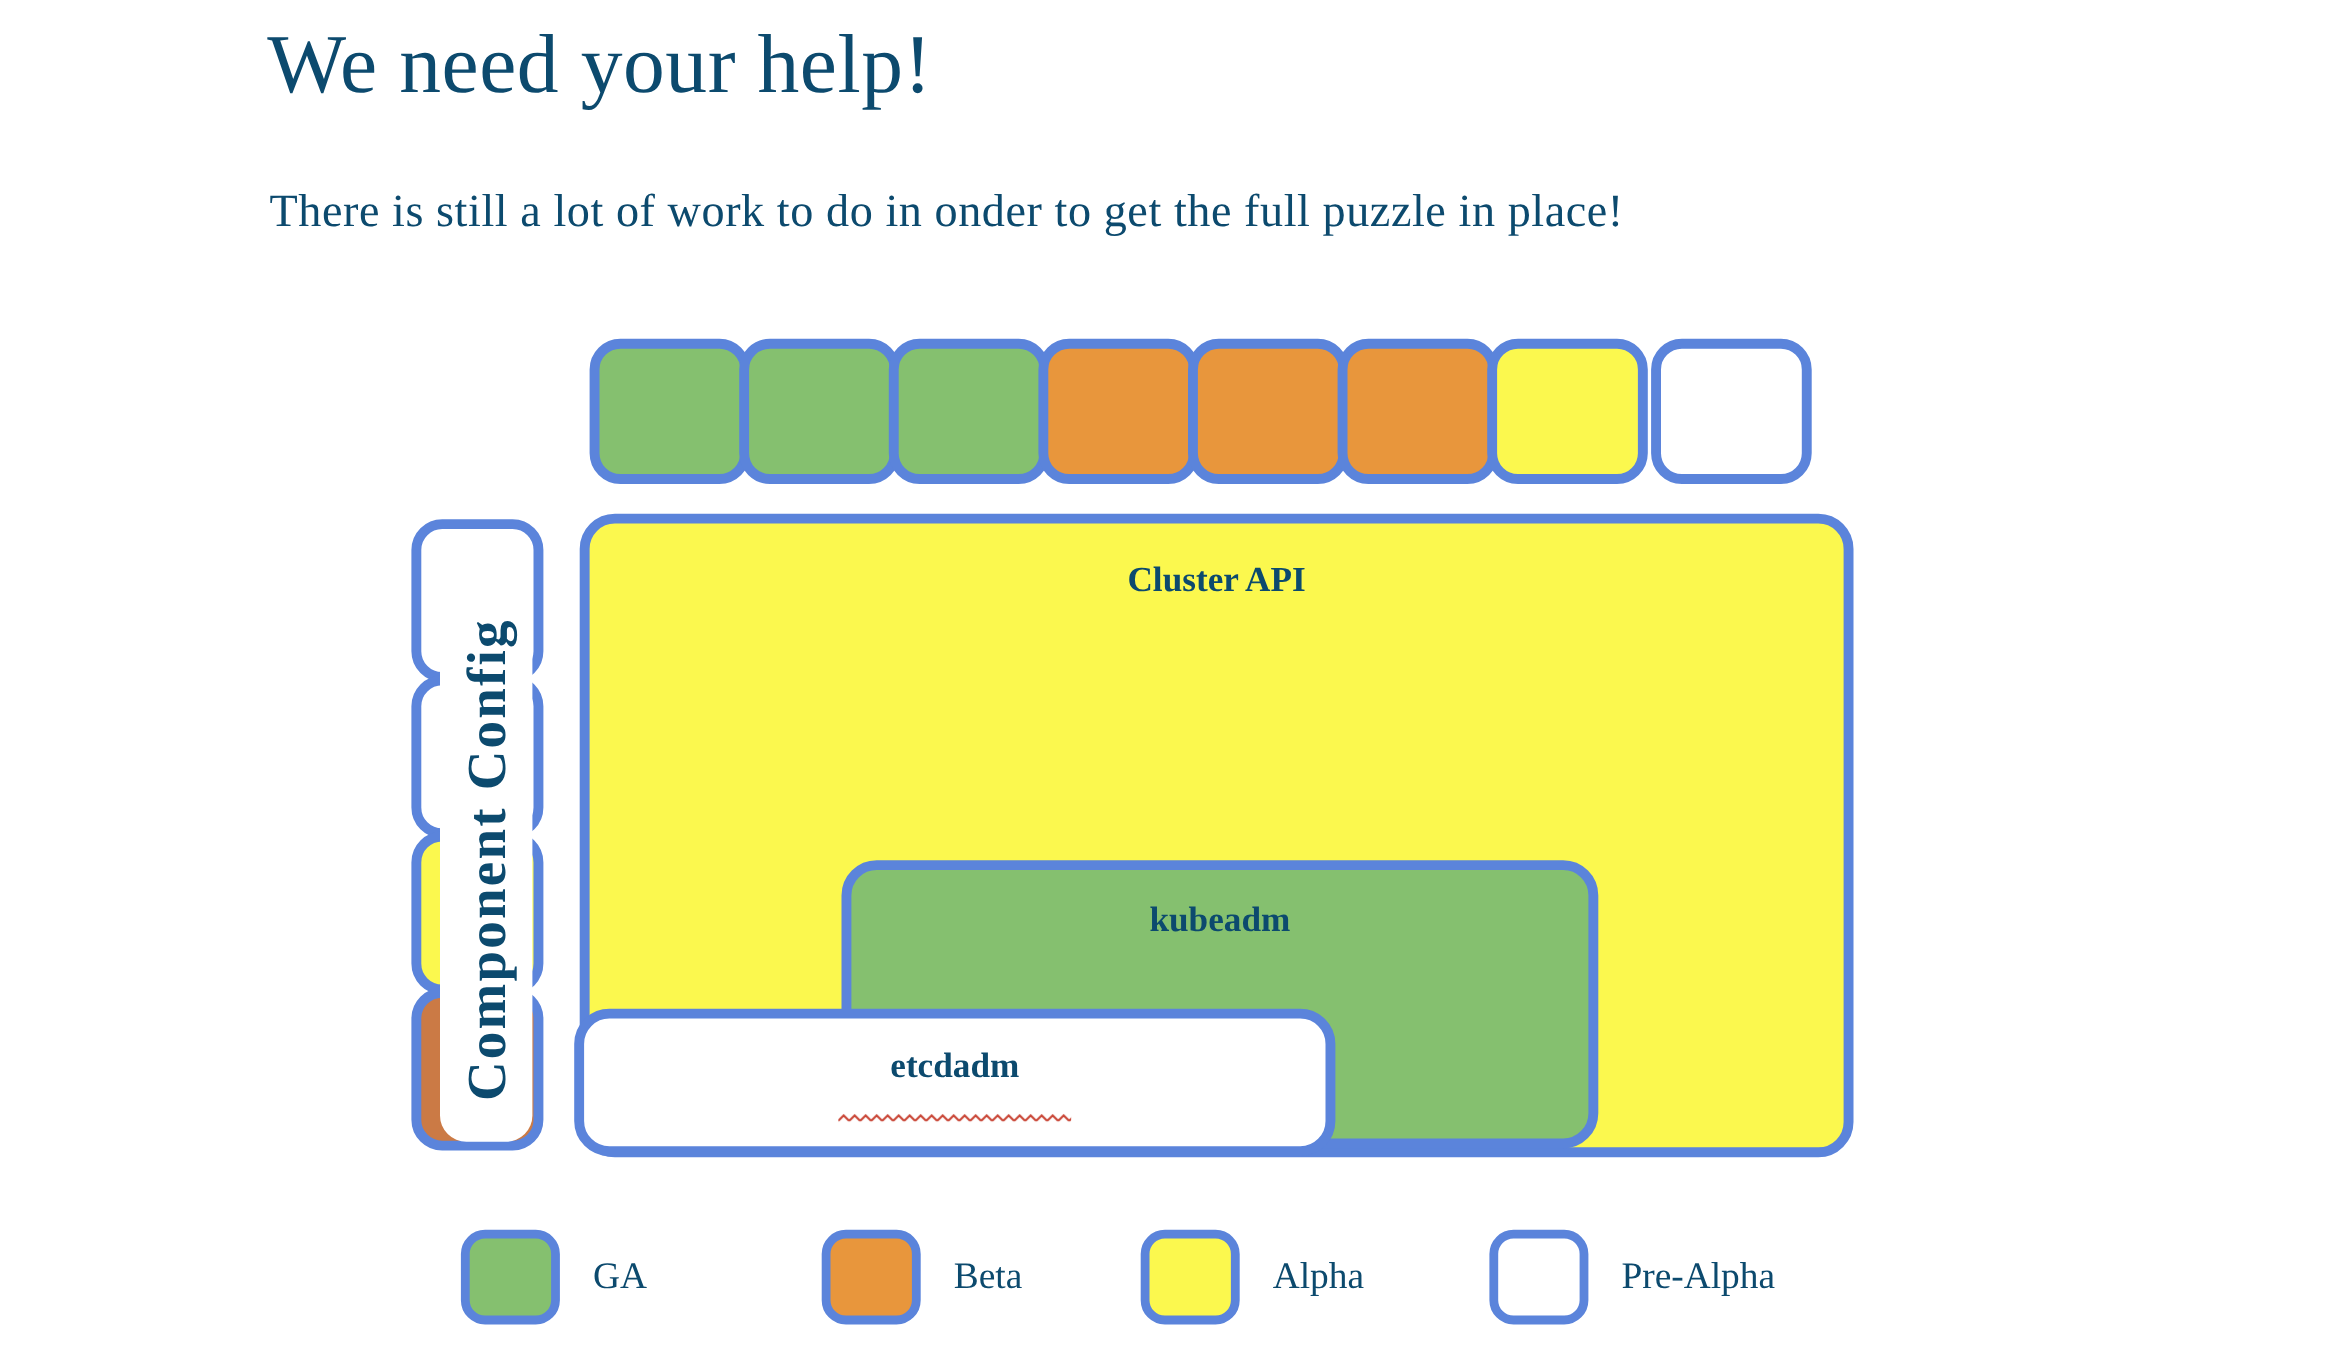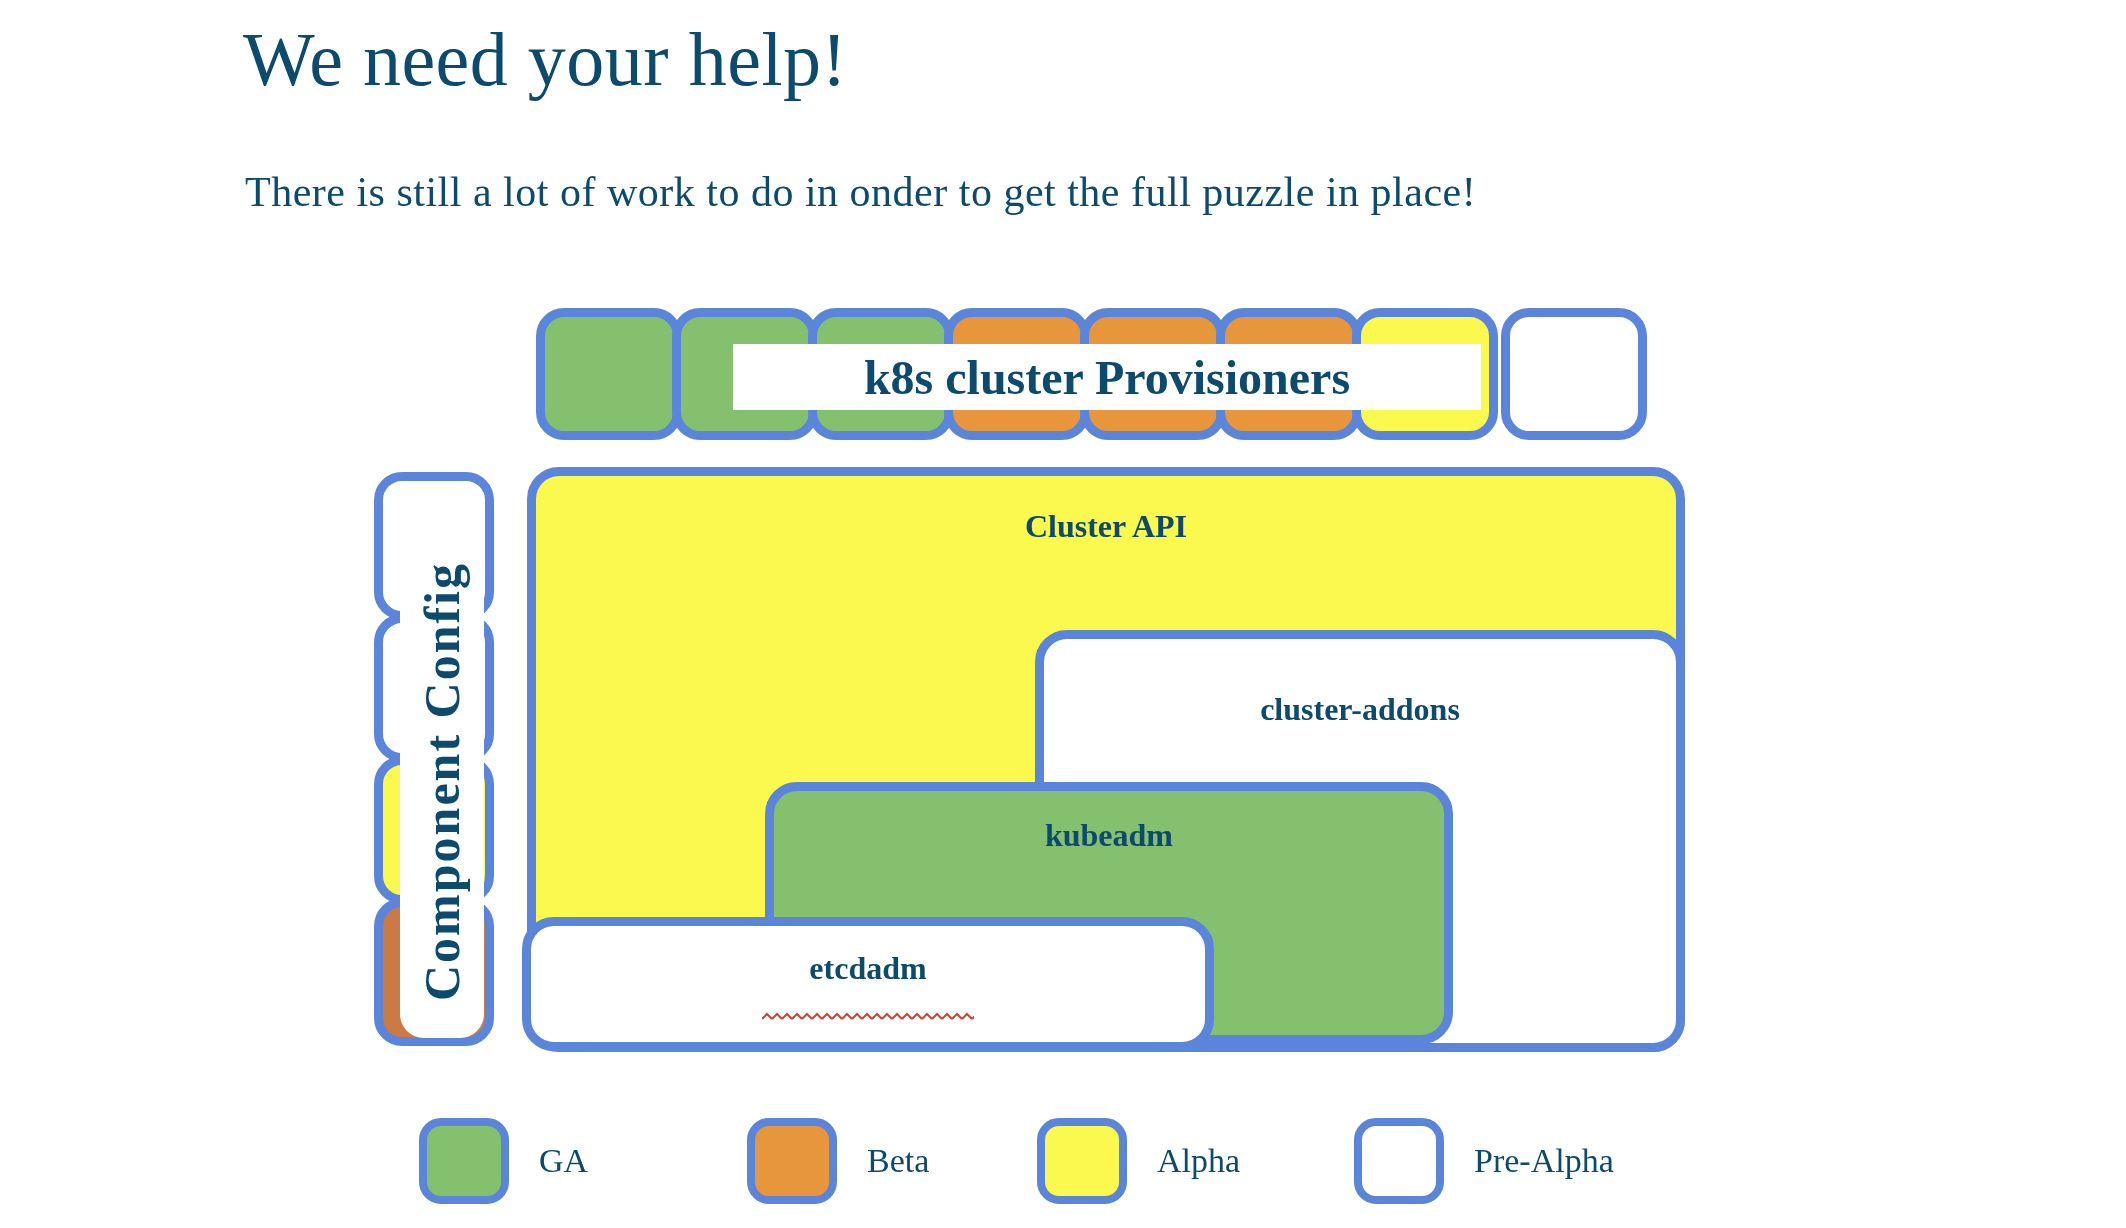--- a/index.html
+++ b/index.html
@@ -183,42 +183,38 @@
     <div class="pieces-strip">
         <div class="piece" style="background: rgb(133, 192, 111);"></div>
         <div class="piece" style="background: rgb(133, 192, 111);"></div>
         <div class="piece" style="background: rgb(133, 192, 111);"></div>
         <div class="piece" style="background: rgb(232, 150, 60);"></div>
         <div class="piece" style="background: rgb(232, 150, 60);"></div>
         <div class="piece" style="background: rgb(232, 150, 60);"></div>
         <div class="piece" style="background: rgb(251, 248, 78);"></div>
         <div class="piece detached" style="background: rgb(255, 255, 255);"></div>
       </div>
-    <div class="prov-label">k8s cluster Provisioners</div>
   </div>
 
   <div class="left-col">
     <div class="left-strip">
         <div class="piece" style="background: rgb(255, 255, 255);"></div>
         <div class="piece" style="background: rgb(255, 255, 255);"></div>
         <div class="piece" style="background: rgb(251, 248, 78);"></div>
         <div class="piece" style="background: rgb(203, 122, 69);"></div>
       </div>
     <div class="cc-label">
       <span class="cc-text">Component Config</span>
     </div>
   </div>
 
   <div class="box cluster-api">
     <div class="box-label">Cluster API</div>
   </div>
 
-  <div class="box cluster-addons">
-    <div class="box-label">cluster-addons</div>
-  </div>
 
   <div class="box kubeadm">
     <div class="box-label">kubeadm</div>
   </div>
 
   <div class="box etcdadm">
     <div class="box-label">etcdadm</div>
     <svg class="squiggle" viewBox="0 0 212 9" xmlns="http://www.w3.org/2000/svg">
       <defs>
         <pattern id="zz" width="10" height="9" patternUnits="userSpaceOnUse">

